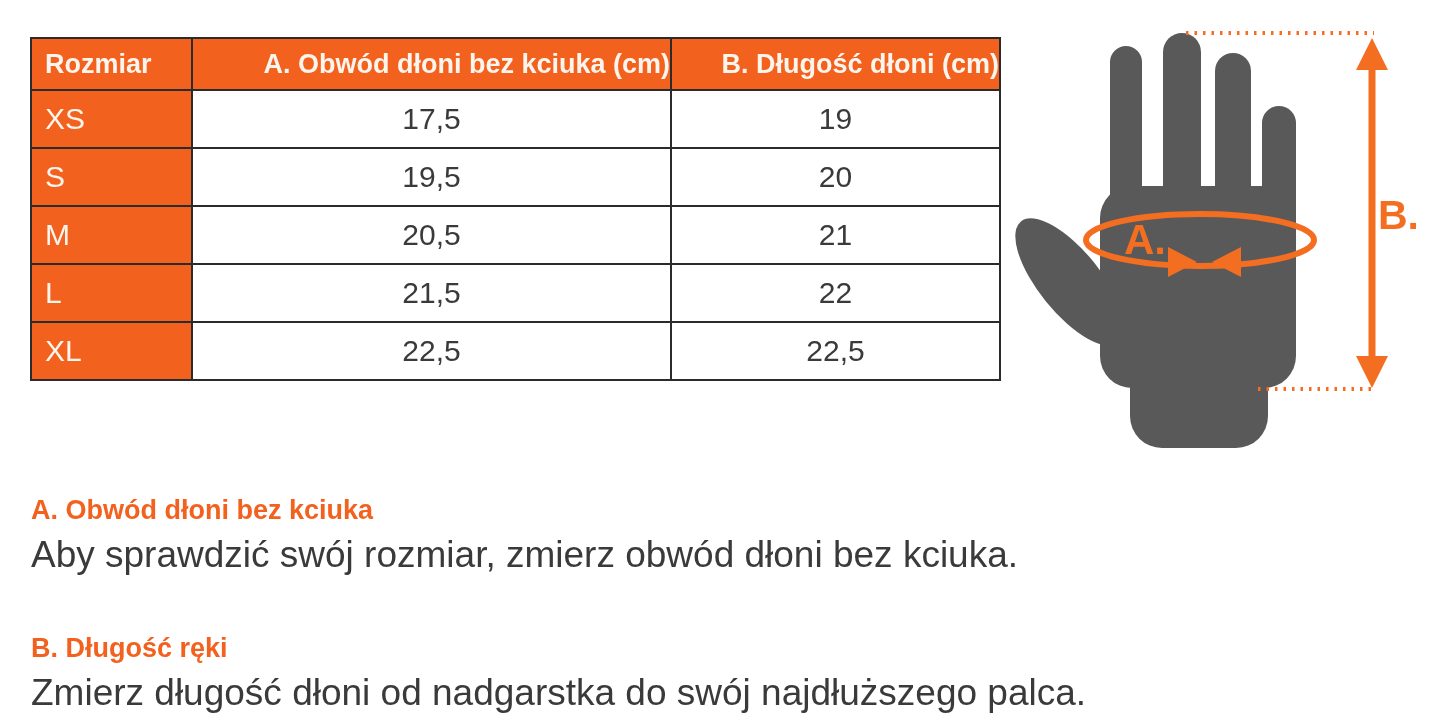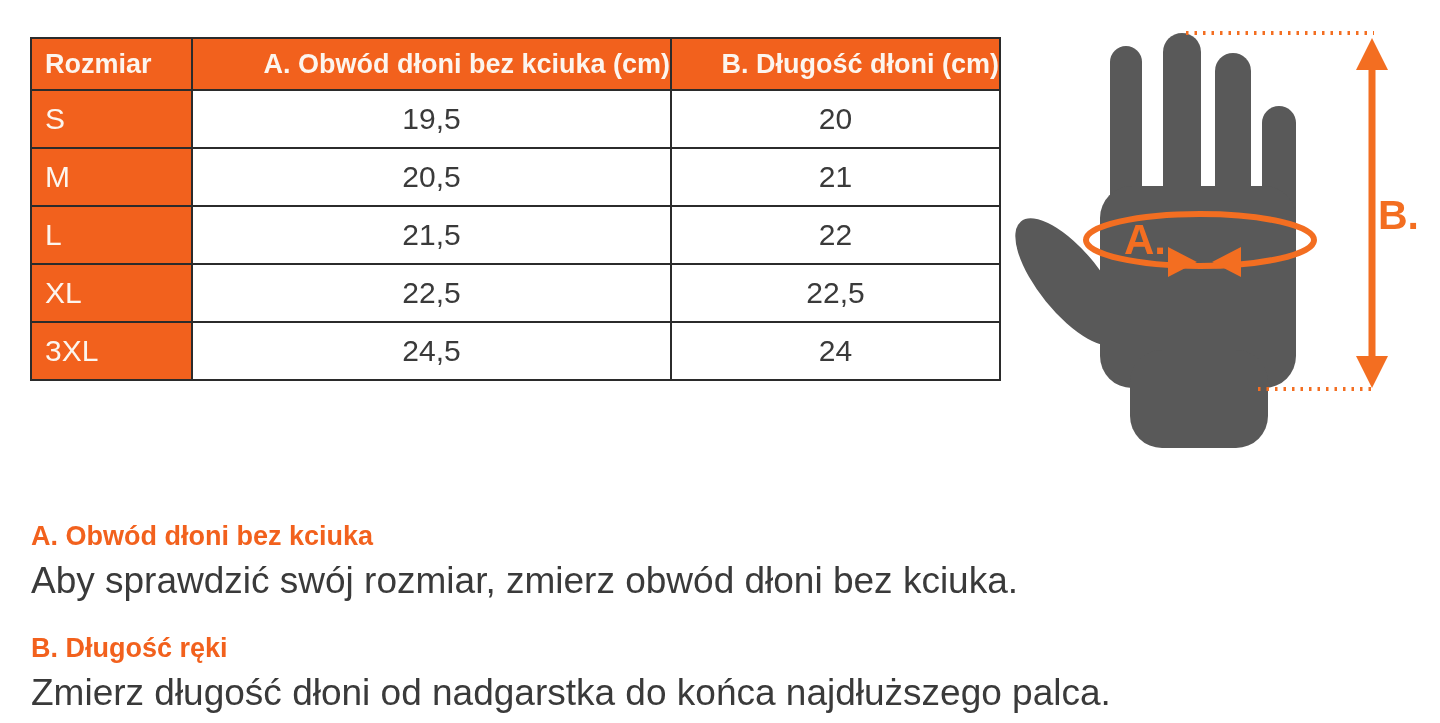--- a/index.html
+++ b/index.html
@@ -55,21 +55,21 @@
   }
   table.size-table td.size-col {
     background: #F2611D;
     color: #FCF5EE;
     text-align: left;
     padding-left: 13px;
   }
 
   
   .note { position: absolute; left: 31px; }
-  .note-a { top: 522px; }
+  .note-a { top: 496px; }
   .note-b { top: 634px; }
   .note-heading {
     color: #F2611D;
     font-size: 27px;
     font-weight: bold;
     line-height: 1.1;
     margin: 0 0 8px 0;
   }
   .note-body {
     color: #3A3A3A;
@@ -95,55 +95,55 @@
   <table class="size-table">
     <thead>
       <tr>
         <th class="size-col">Rozmiar</th>
         <th class="col-a">A. Obwód dłoni bez kciuka (cm)</th>
         <th class="col-b">B. Długość dłoni (cm)</th>
       </tr>
     </thead>
     <tbody>
         <tr>
+          <td class="size-col">XS</td>
+          <td>17,5</td>
+          <td>19</td>
+        </tr>
+        <tr>
           <td class="size-col">S</td>
           <td>19,5</td>
           <td>20</td>
         </tr>
         <tr>
           <td class="size-col">M</td>
           <td>20,5</td>
           <td>21</td>
         </tr>
         <tr>
           <td class="size-col">L</td>
           <td>21,5</td>
           <td>22</td>
         </tr>
         <tr>
           <td class="size-col">XL</td>
           <td>22,5</td>
           <td>22,5</td>
         </tr>
-        <tr>
-          <td class="size-col">3XL</td>
-          <td>24,5</td>
-          <td>24</td>
-        </tr>
       </tbody>
   </table>
 
   <div class="note note-a">
     <p class="note-heading">A. Obwód dłoni bez kciuka</p>
     <p class="note-body">Aby sprawdzić swój rozmiar, zmierz obwód dłoni bez kciuka.</p>
   </div>
 
   <div class="note note-b">
     <p class="note-heading">B. Długość ręki</p>
-    <p class="note-body">Zmierz długość dłoni od nadgarstka do końca najdłuższego palca.</p>
+    <p class="note-body">Zmierz długość dłoni od nadgarstka do swój najdłuższego palca.</p>
   </div>
 
   <svg class="hand-diagram" viewBox="0 0 440 480" xmlns="http://www.w3.org/2000/svg">
 
     <g fill="#595959">
       <rect x="110" y="46" width="32" height="200" rx="16"></rect>
       <rect x="163" y="33" width="38" height="210" rx="19"></rect>
       <rect x="215" y="53" width="36" height="200" rx="18"></rect>
       <rect x="262" y="106" width="34" height="165" rx="17"></rect>
       <ellipse cx="70" cy="282" rx="78" ry="31" transform="rotate(51 70 282)"></ellipse>

